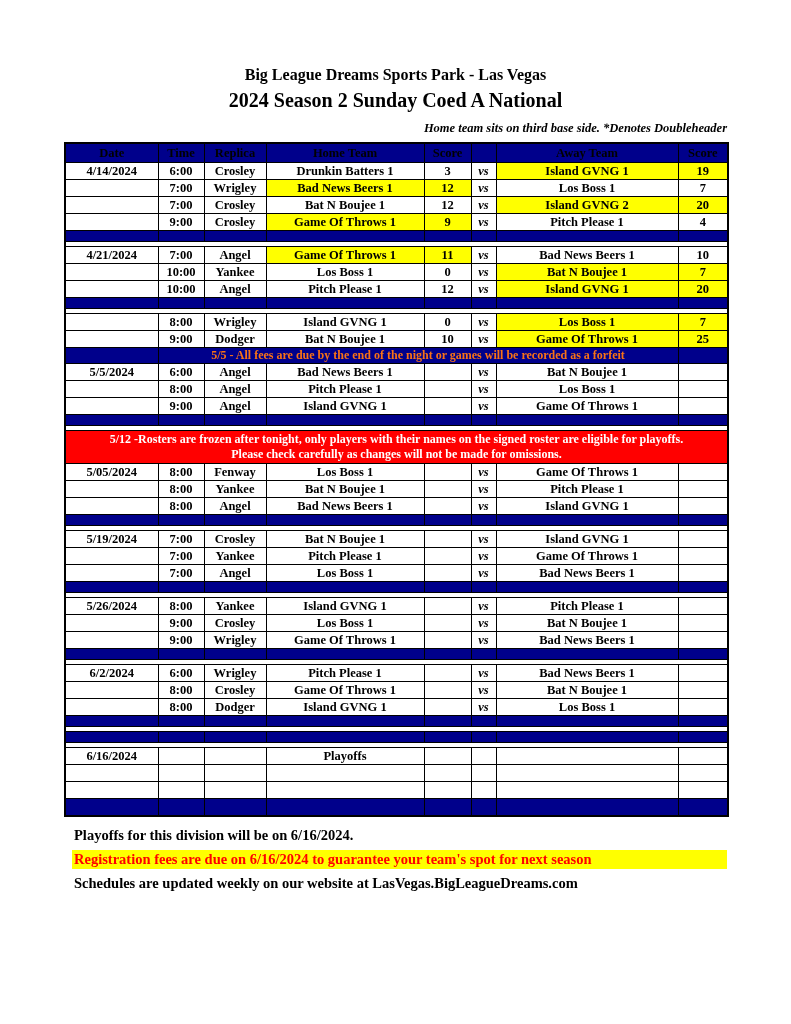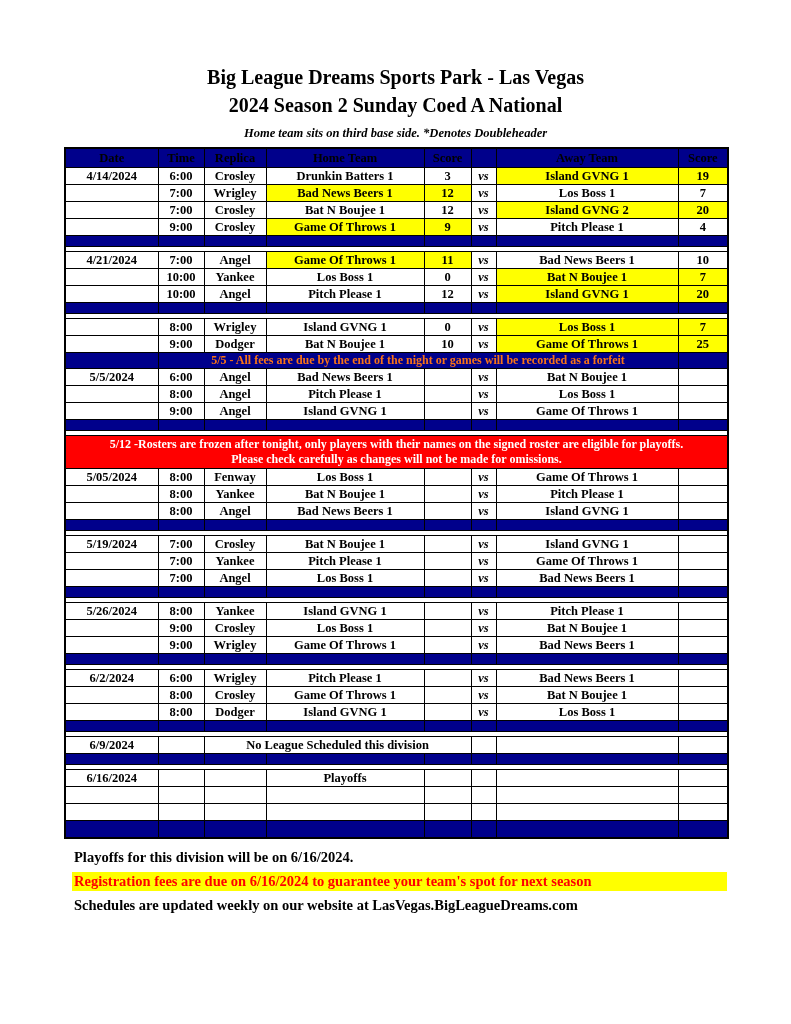--- a/index.html
+++ b/index.html
@@ -10,38 +10,38 @@
     height: 1024px;
     font-family: "Liberation Serif", "DejaVu Serif", serif;
     overflow: hidden;
   }
   .page {
     width: 663px;
     margin-left: 64px;
     padding-top: 66px;
   }
   .title {
-    font-size: 20px;
+    font-size: 16px;
     font-weight: bold;
     text-align: center;
     margin: 0;
     color: #000;
   }
   .subtitle {
     font-size: 20px;
     font-weight: bold;
     text-align: center;
     margin: 5px 0 0 0;
     color: #000;
   }
   .note {
     font-size: 12.5px;
     font-weight: bold;
     font-style: italic;
-    text-align: center;
+    text-align: right;
     margin: 9px 0 6px 0;
     color: #000;
   }
   table.schedule {
     border-collapse: collapse;
     table-layout: fixed;
     width: 663px;
     border: 2px solid #000;
   }
   table.schedule th, table.schedule td {
@@ -485,28 +485,20 @@
           <td></td>
           <td></td>
           <td></td>
           <td></td>
           <td></td>
           <td></td>
         </tr>
         <tr class="gap">
           <td colspan="8"></td>
         </tr>
-        <tr class="no-league">
-          <td>6/9/2024</td>
-          <td></td>
-          <td colspan="3">No League Scheduled this division</td>
-          <td class="vs-cell"></td>
-          <td></td>
-          <td></td>
-        </tr>
         <tr class="separator">
           <td></td>
           <td></td>
           <td></td>
           <td></td>
           <td></td>
           <td></td>
           <td></td>
           <td></td>
         </tr>

